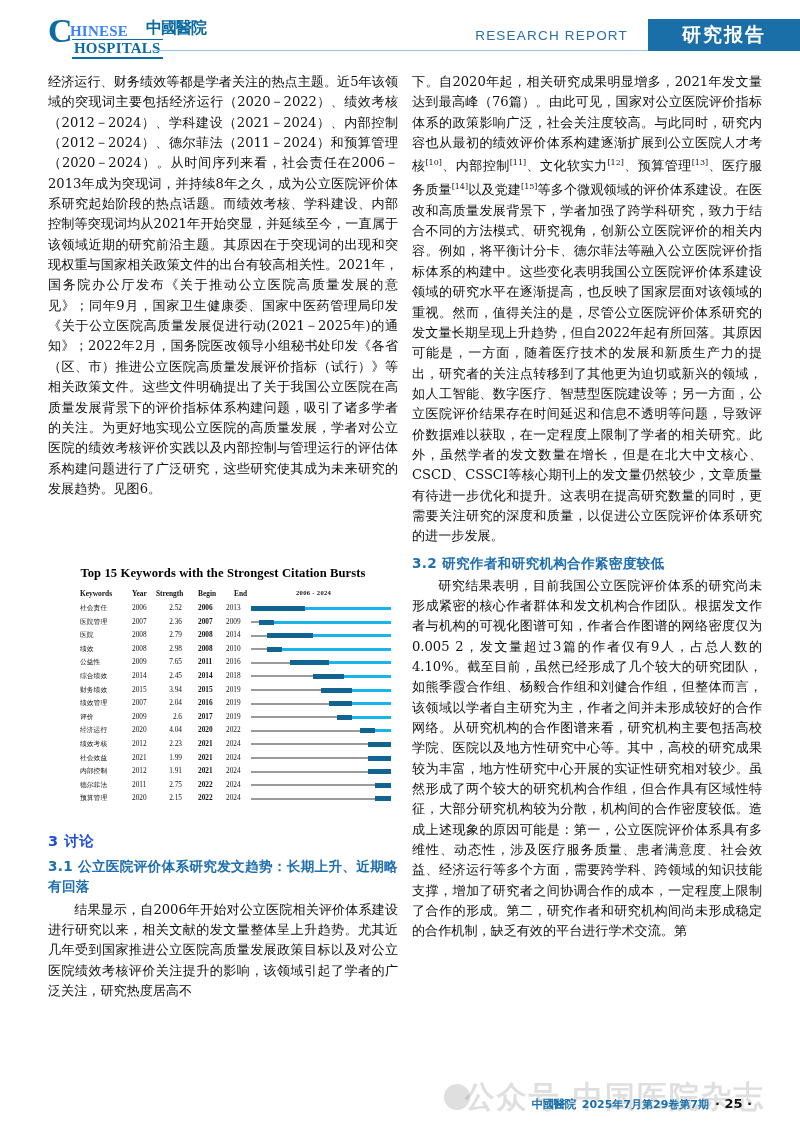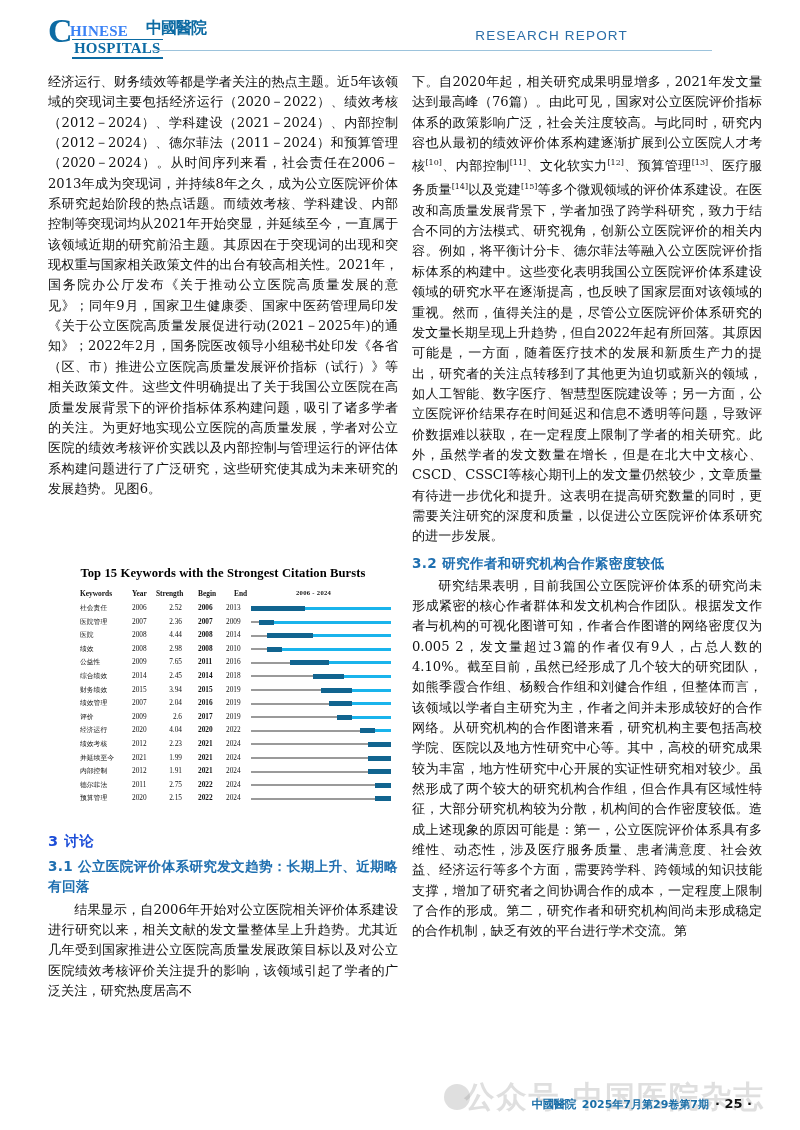--- a/index.html
+++ b/index.html
@@ -179,20 +179,21 @@
 
   <div class="header">
     <div class="logo-wrap">
       <div class="logo-c">C</div>
       <div class="logo-en1">HINESE</div>
       <div class="logo-cn">中國醫院</div>
       <div class="logo-en2">HOSPITALS</div>
     </div>
     <div class="hrule"></div>
     <div class="research-report">RESEARCH  REPORT</div>
+    <div class="cn-banner">研究报告</div>
   </div>
 
   <div class="col left">
     <p>经济运行、财务绩效等都是学者关注的热点主题。近5年该领域的突现词主要包括经济运行（2020－2022）、绩效考核（2012－2024）、学科建设（2021－2024）、内部控制（2012－2024）、德尔菲法（2011－2024）和预算管理（2020－2024）。从时间序列来看，社会责任在2006－2013年成为突现词，并持续8年之久，成为公立医院评价体系研究起始阶段的热点话题。而绩效考核、学科建设、内部控制等突现词均从2021年开始突显，并延续至今，一直属于该领域近期的研究前沿主题。其原因在于突现词的出现和突现权重与国家相关政策文件的出台有较高相关性。2021年，国务院办公厅发布《关于推动公立医院高质量发展的意见》；同年9月，国家卫生健康委、国家中医药管理局印发《关于公立医院高质量发展促进行动(2021－2025年)的通知》；2022年2月，国务院医改领导小组秘书处印发《各省（区、市）推进公立医院高质量发展评价指标（试行）》等相关政策文件。这些文件明确提出了关于我国公立医院在高质量发展背景下的评价指标体系构建问题，吸引了诸多学者的关注。为更好地实现公立医院的高质量发展，学者对公立医院的绩效考核评价实践以及内部控制与管理运行的评估体系构建问题进行了广泛研究，这些研究使其成为未来研究的发展趋势。见图6。</p>
 
     <div style="height:318px;"></div>
 
     <div class="h2">3  讨论</div>
     <div class="h3">3.1  公立医院评价体系研究发文趋势：长期上升、近期略有回落</div>
     <p class="indent">结果显示，自2006年开始对公立医院相关评价体系建设进行研究以来，相关文献的发文量整体呈上升趋势。尤其近几年受到国家推进公立医院高质量发展政策目标以及对公立医院绩效考核评价关注提升的影响，该领域引起了学者的广泛关注，研究热度居高不</p>
@@ -230,21 +231,21 @@
             <span class="c-en">2009</span>
             <div class="track">
               <div class="seg gray" style="left: 0px; width: 7.77778px;"></div>
               <div class="seg cyan" style="left: 7.77778px; width: 132.222px;"></div>
               <div class="seg dark" style="left: 7.77778px; width: 15.5556px;"></div>
             </div>
           </div>
           <div class="bt-row">
             <span class="c-kw">医院</span>
             <span class="c-yr">2008</span>
-            <span class="c-st">4.44</span>
+            <span class="c-st">2.79</span>
             <span class="c-bg">2008</span>
             <span class="c-en">2014</span>
             <div class="track">
               <div class="seg gray" style="left: 0px; width: 15.5556px;"></div>
               <div class="seg cyan" style="left: 15.5556px; width: 124.444px;"></div>
               <div class="seg dark" style="left: 15.5556px; width: 46.6667px;"></div>
             </div>
           </div>
           <div class="bt-row">
             <span class="c-kw">绩效</span>
@@ -336,21 +337,21 @@
             <span class="c-st">2.23</span>
             <span class="c-bg">2021</span>
             <span class="c-en">2024</span>
             <div class="track">
               <div class="seg gray" style="left: 0px; width: 116.667px;"></div>
               <div class="seg cyan" style="left: 116.667px; width: 23.3333px;"></div>
               <div class="seg dark" style="left: 116.667px; width: 23.3333px;"></div>
             </div>
           </div>
           <div class="bt-row">
-            <span class="c-kw">并延续至今</span>
+            <span class="c-kw">社会效益</span>
             <span class="c-yr">2021</span>
             <span class="c-st">1.99</span>
             <span class="c-bg">2021</span>
             <span class="c-en">2024</span>
             <div class="track">
               <div class="seg gray" style="left: 0px; width: 116.667px;"></div>
               <div class="seg cyan" style="left: 116.667px; width: 23.3333px;"></div>
               <div class="seg dark" style="left: 116.667px; width: 23.3333px;"></div>
             </div>
           </div>

